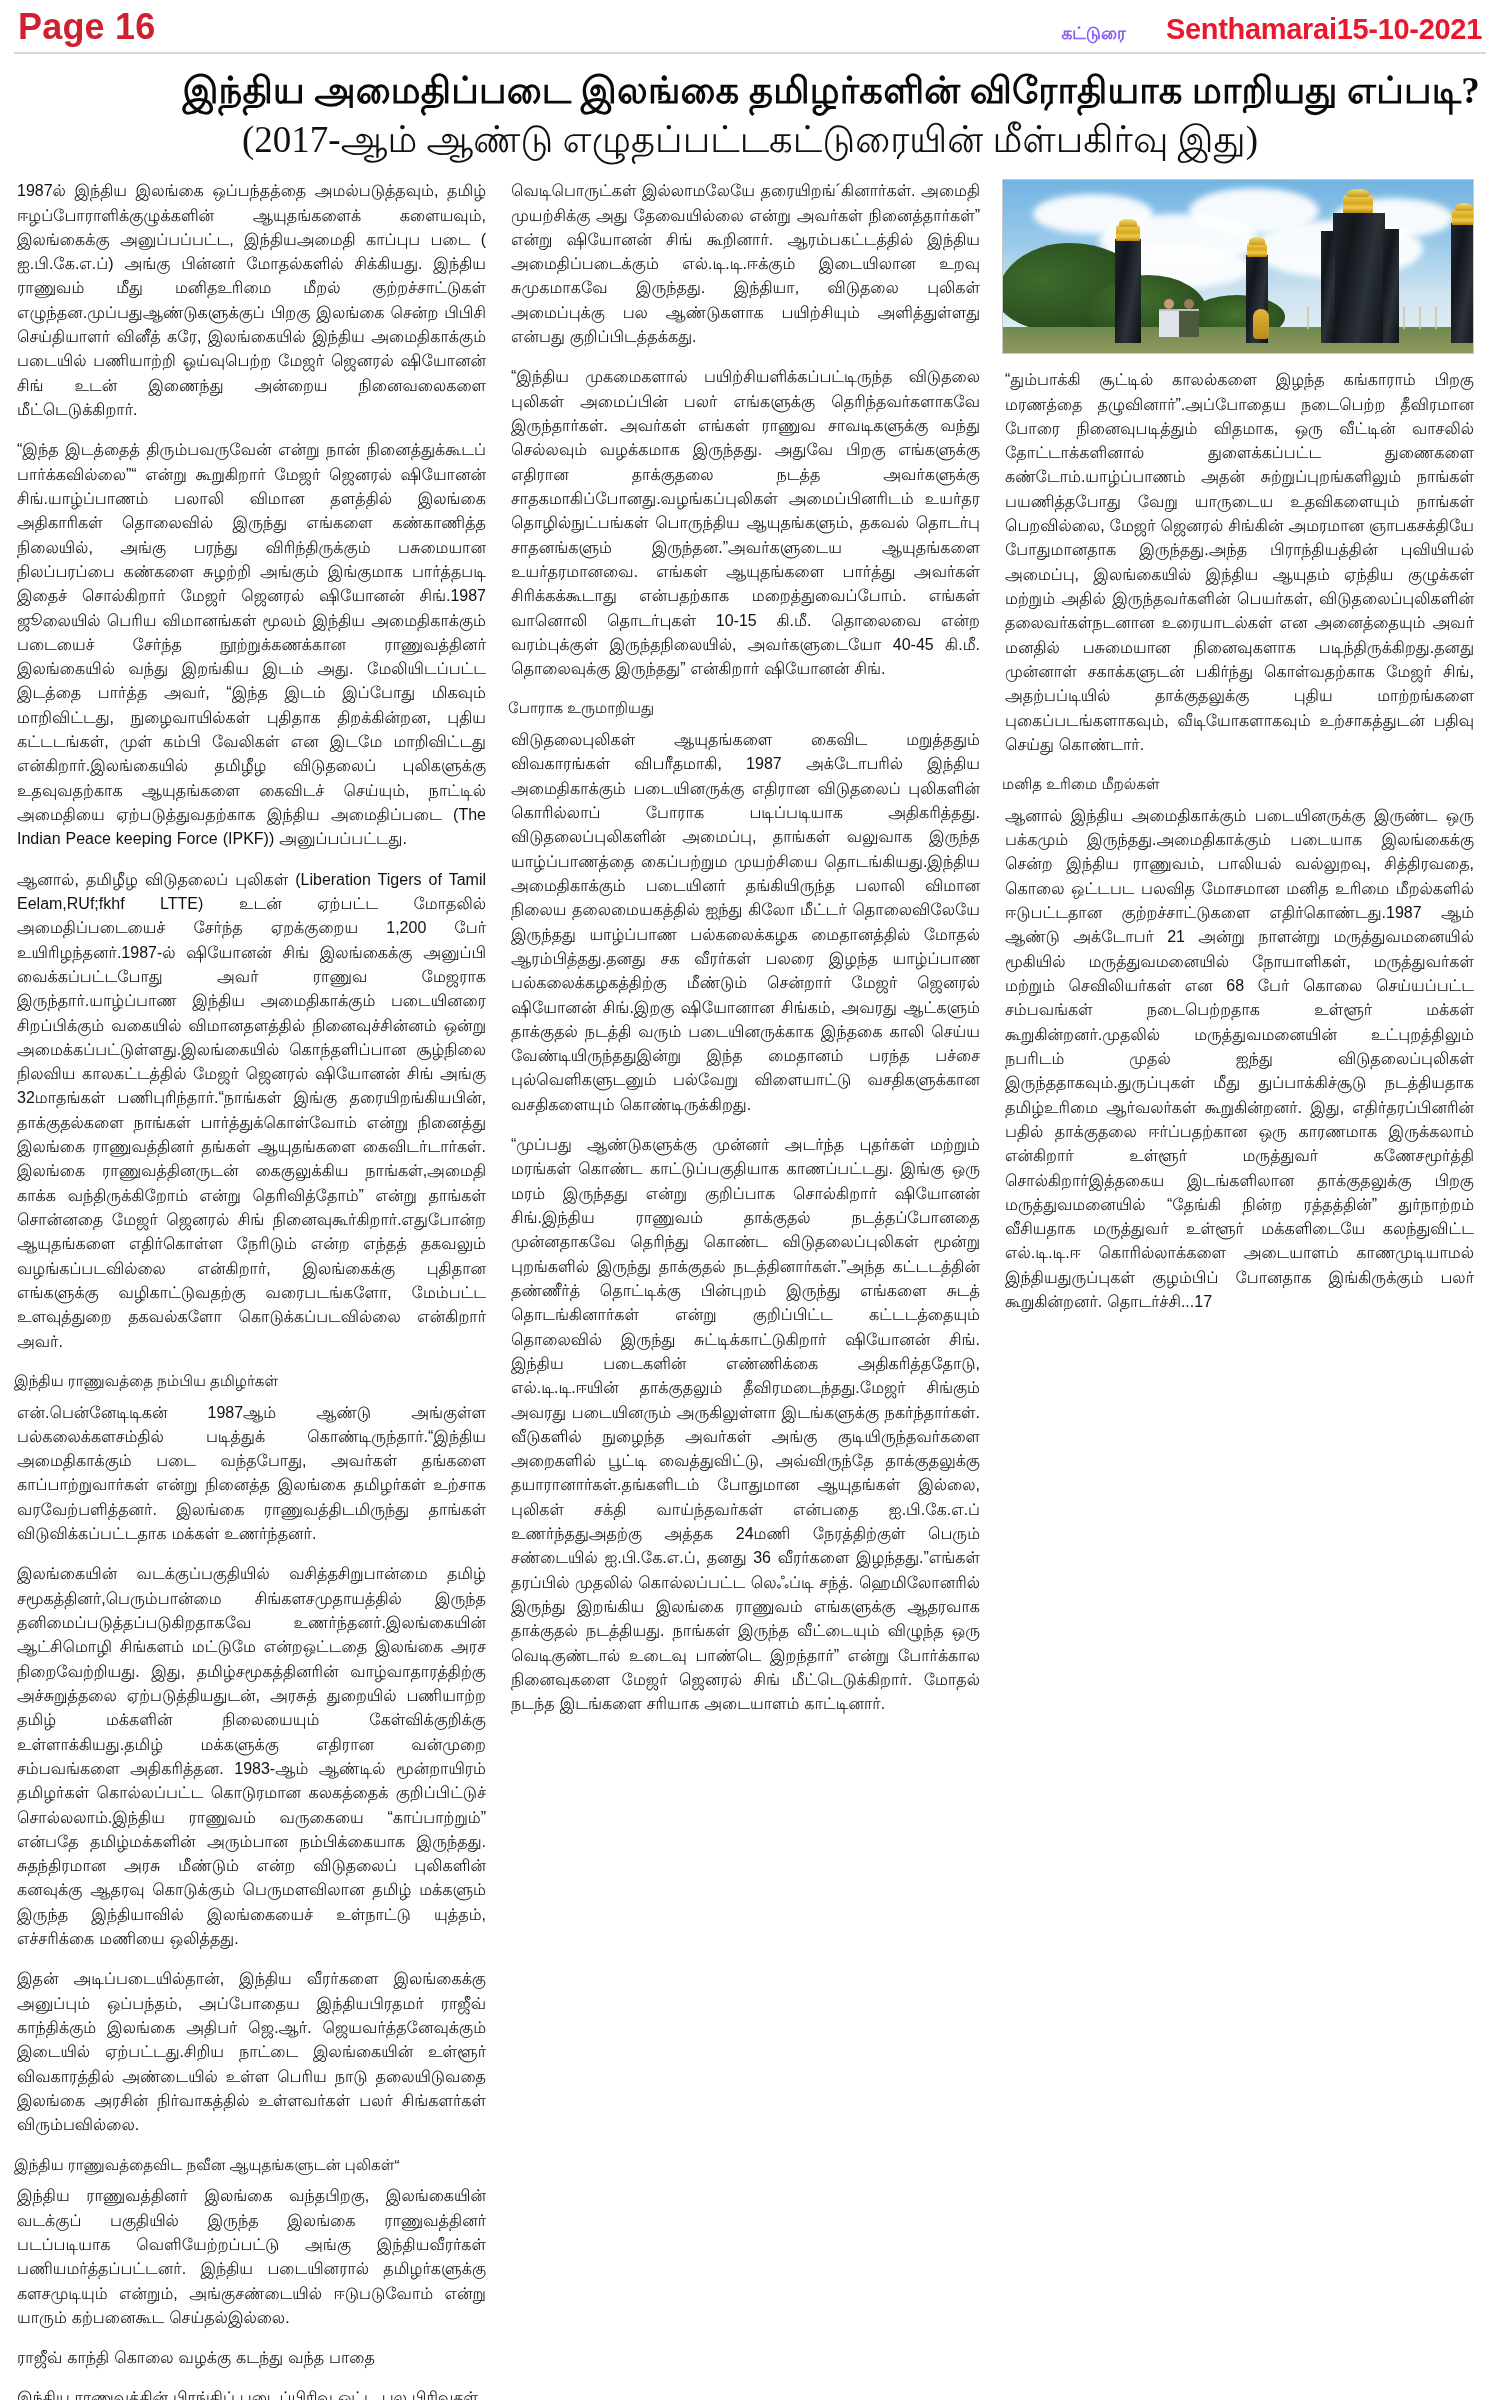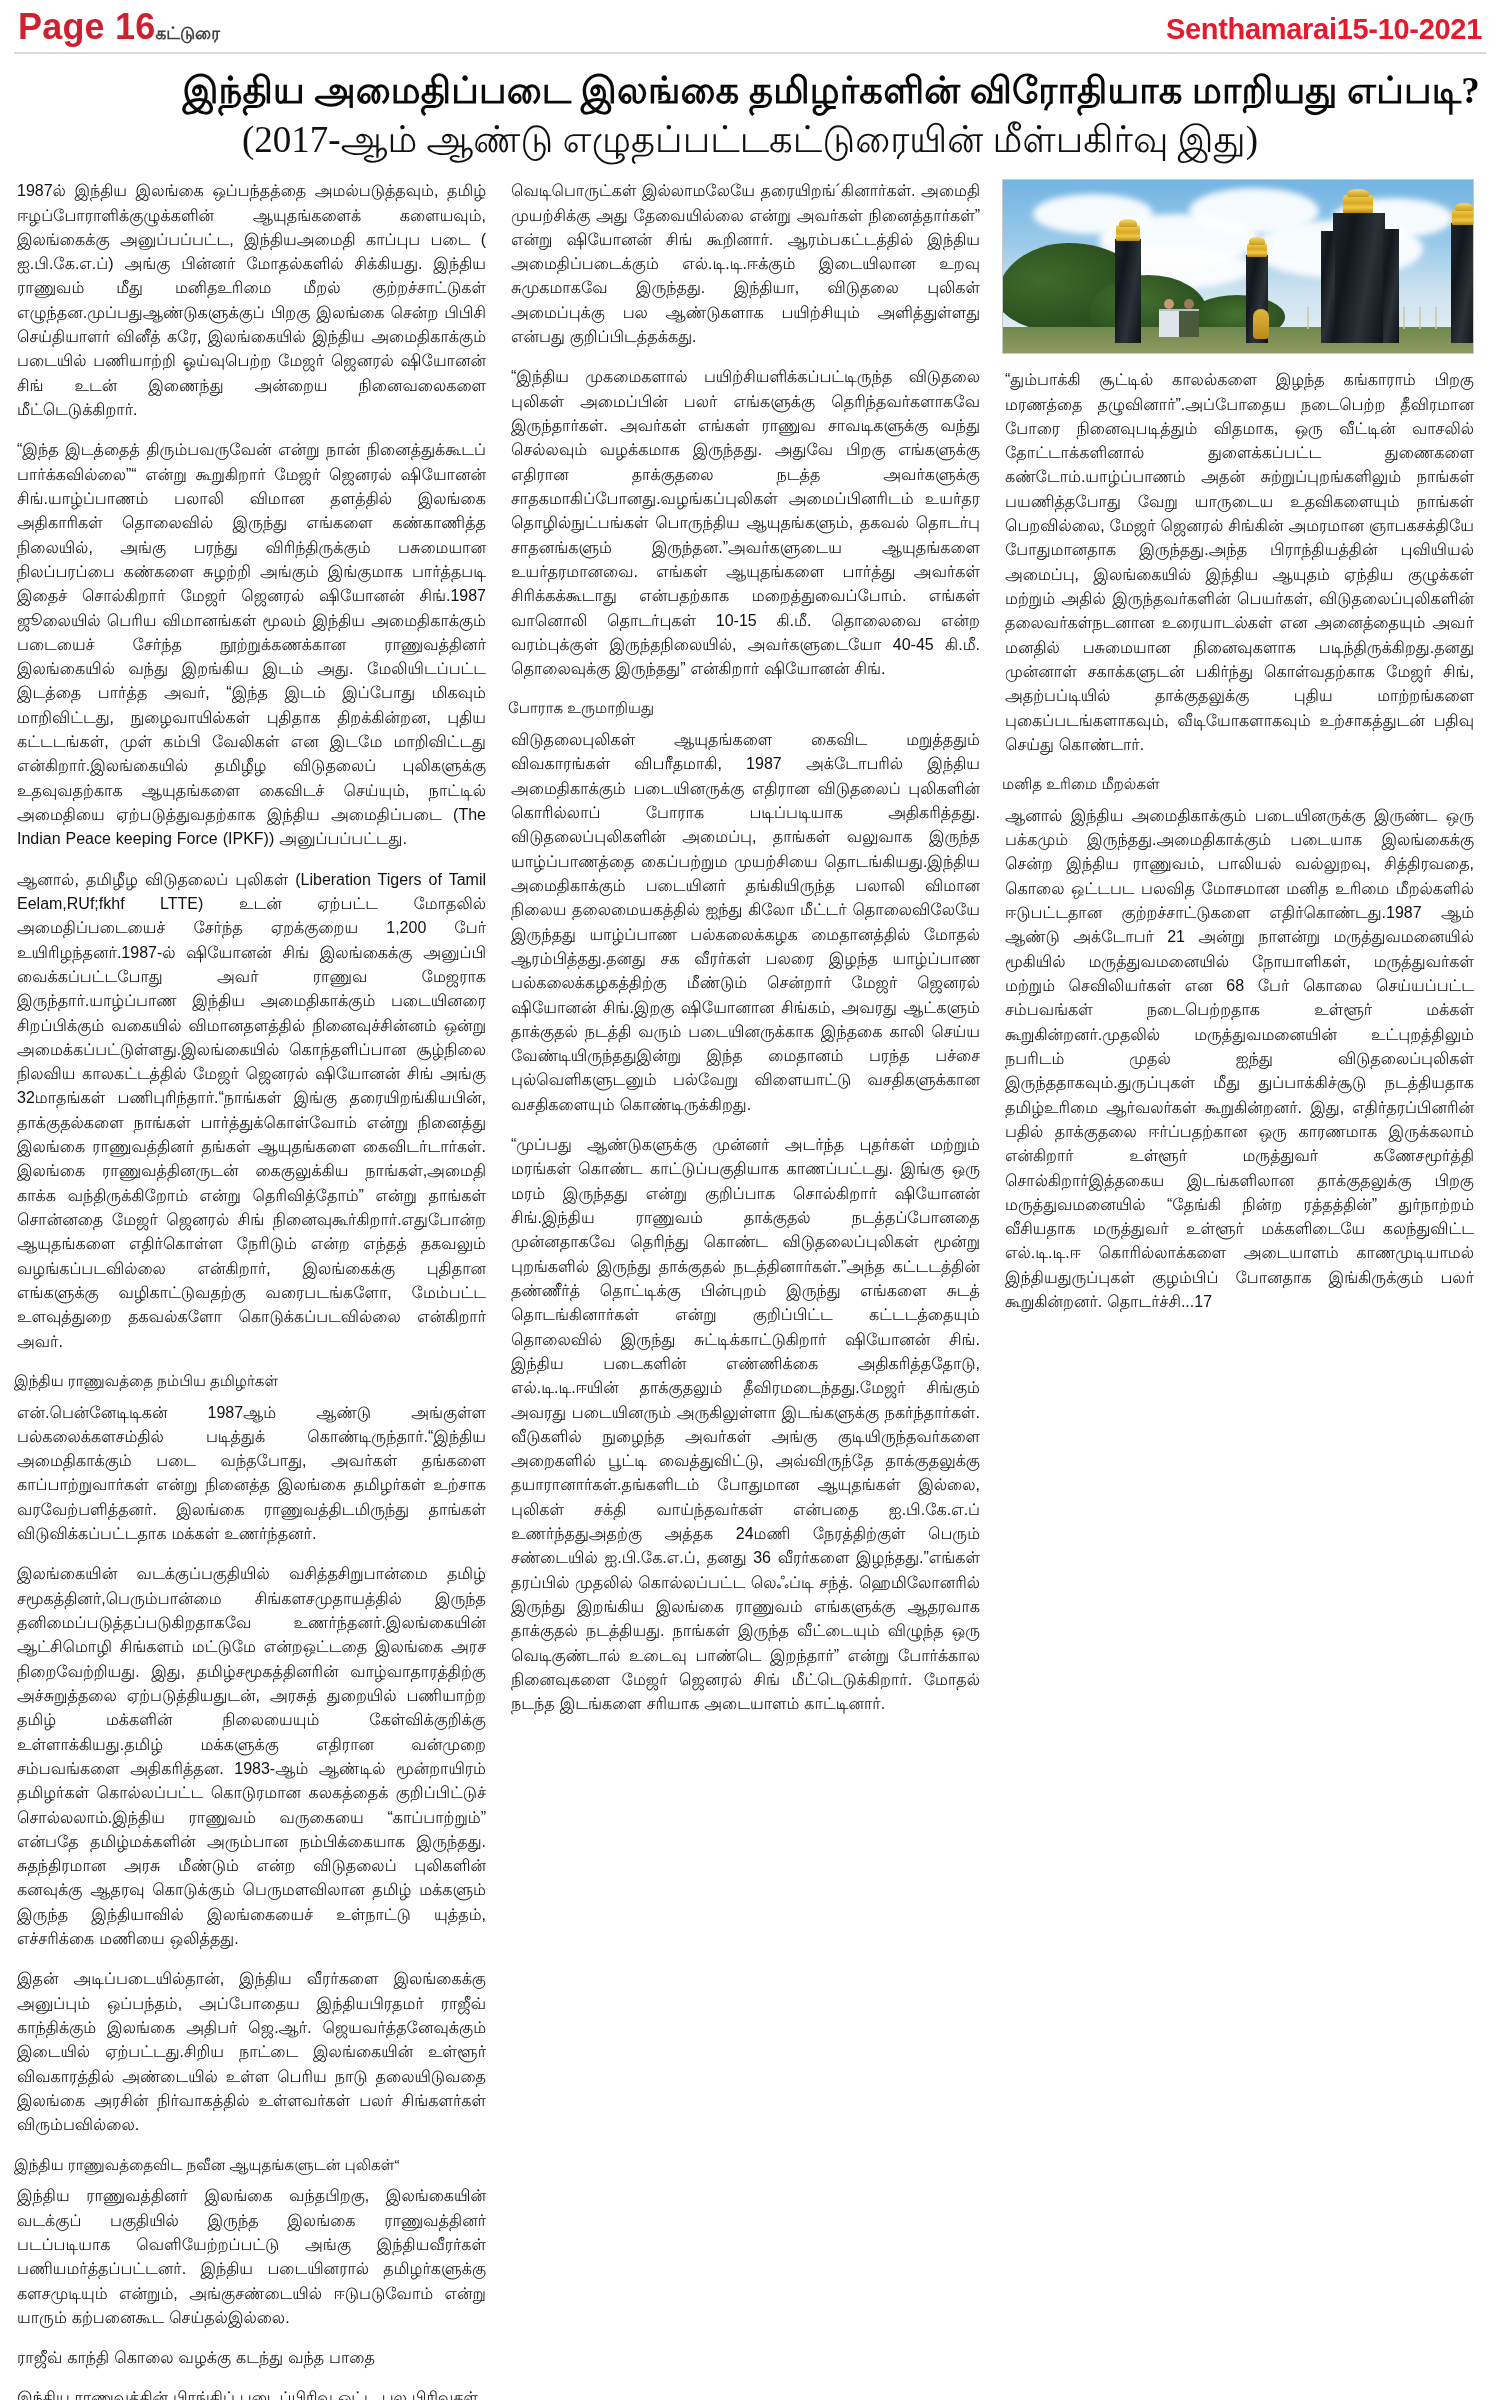--- a/index.html
+++ b/index.html
@@ -21,26 +21,26 @@
   .masthead{
     display:flex;align-items:baseline;justify-content:space-between;
     padding:6px 4px 4px 4px;
     border-bottom:2px solid #d8d8d8;
   }
   .mh-left{
     color:#cf2030;font-weight:bold;font-size:36px;
     letter-spacing:.2px;white-space:nowrap;
   }
   .mh-center{
-    color:#404040;font-size:17px;font-weight:600;
-    flex:1;text-align:left;
+    color:#8b5cf6;font-size:17px;font-weight:600;
+    flex:1;text-align:right;
   }
   .mh-right{
     color:#e8192c;font-weight:bold;font-size:29px;
-    white-space:nowrap;letter-spacing:-.3px;
+    white-space:nowrap;letter-spacing:-.3px;margin-left:40px;
   }
 
   
   .headline{
     text-align:right;
     font-family:"Liberation Serif", serif;
     font-weight:bold;
     font-size:37px;
     line-height:1.26;
     letter-spacing:.2px;

